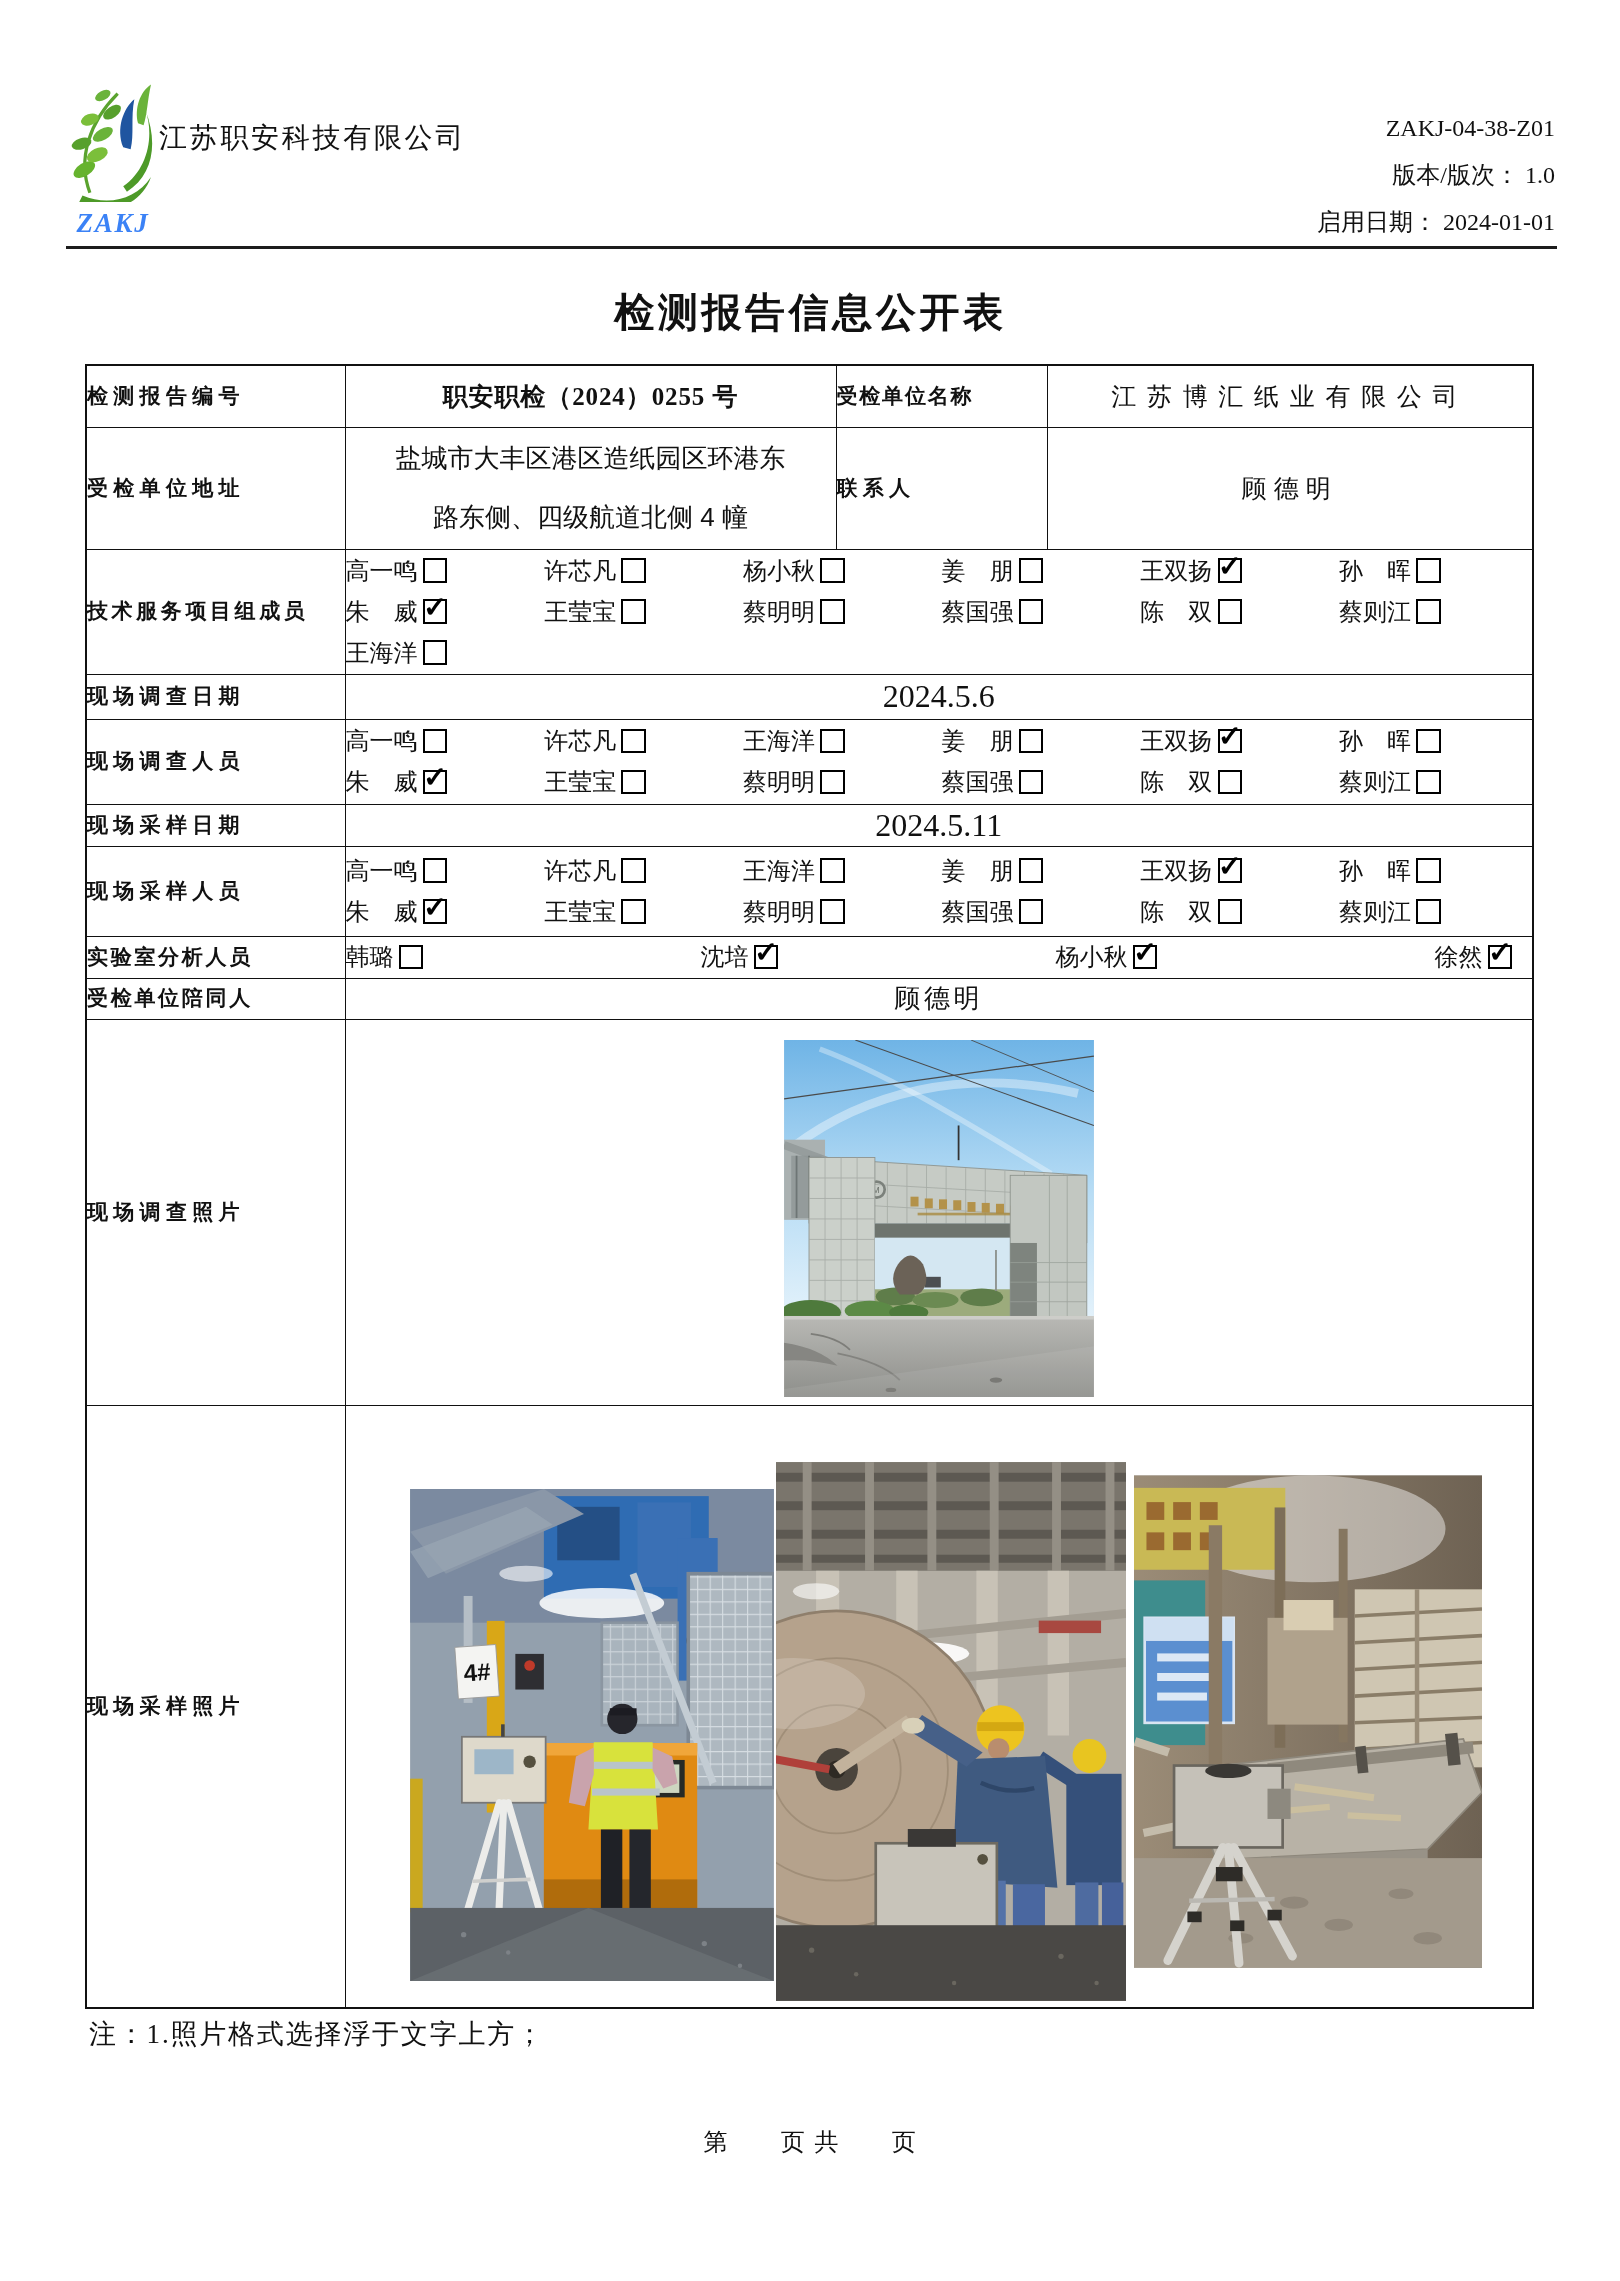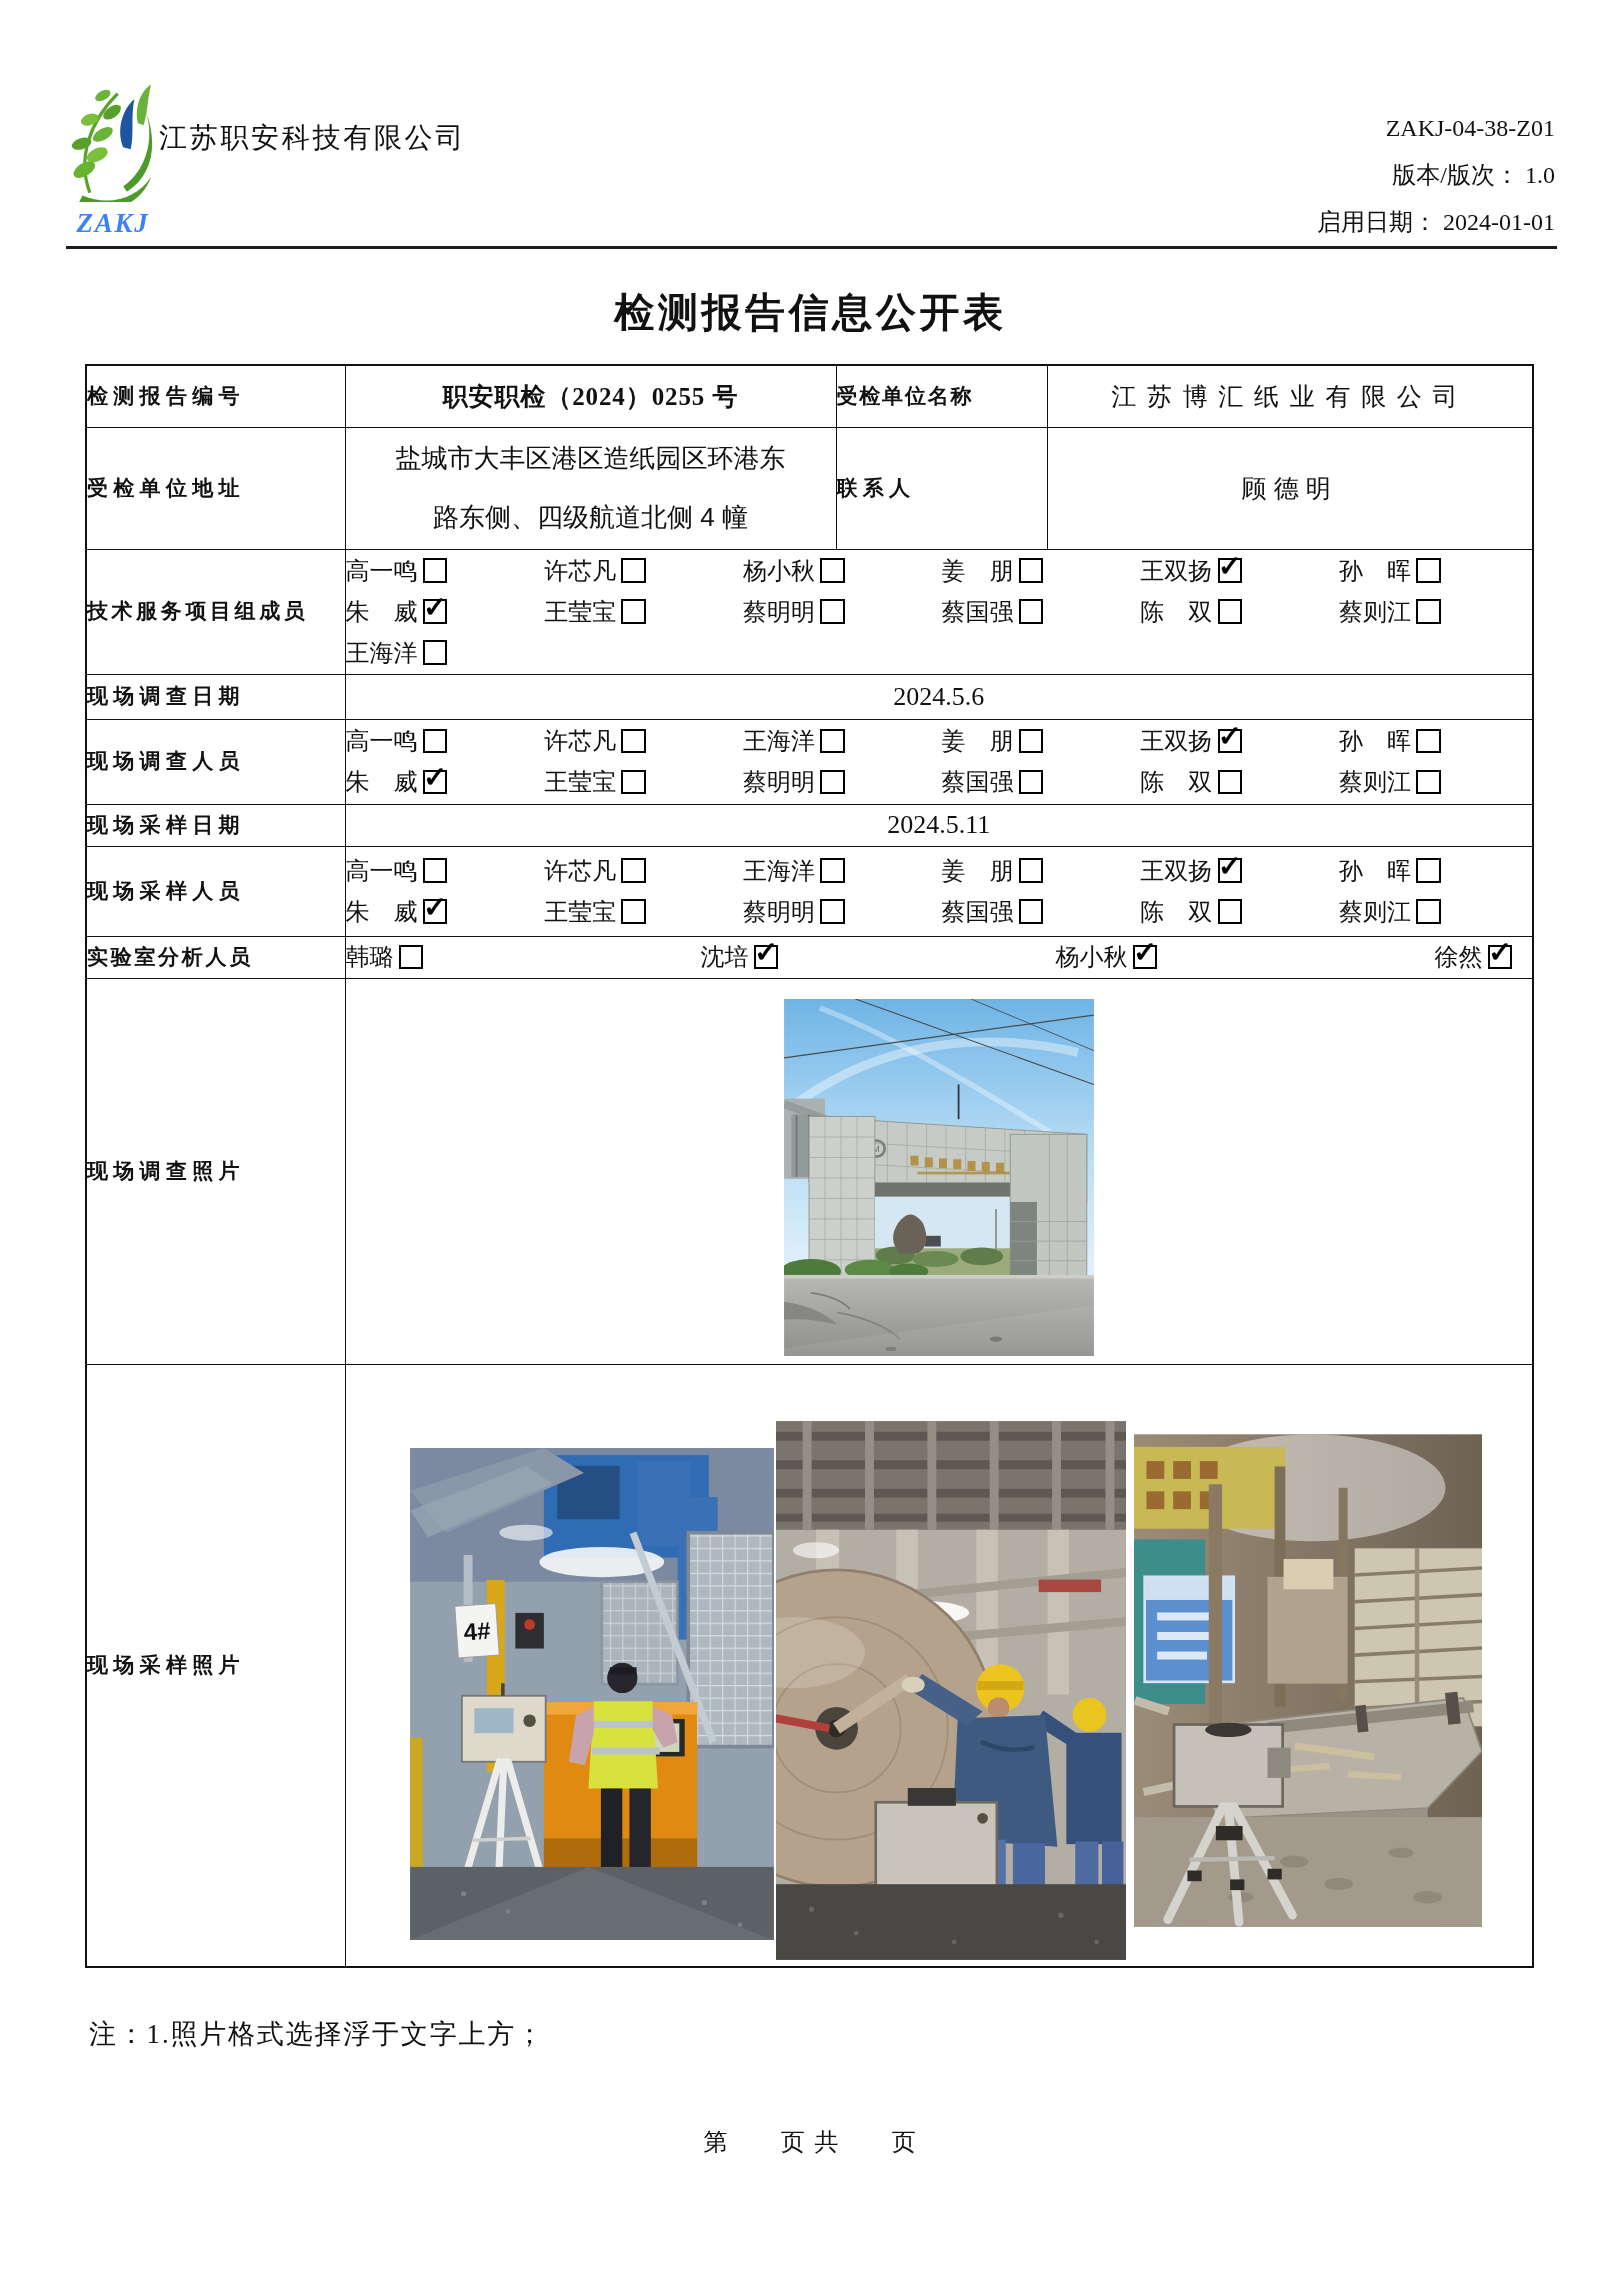--- a/index.html
+++ b/index.html
@@ -20,21 +20,21 @@
   
   table.form{position:absolute;left:85px;top:364px;width:1447px;border-collapse:collapse;
              table-layout:fixed;border:2.7px solid #111;}
   table.form td{border:1.8px solid #111;vertical-align:middle;padding:0;overflow:hidden;}
   td.lbl{font-weight:bold;font-size:21px;text-align:left;letter-spacing:5.3px;line-height:37px;padding:1.8px 9px;}
   td.val-center{text-align:center;font-size:25px;}
   .report-no{font-weight:bold;font-size:26px;letter-spacing:0.9px;}
   .company-val{font-size:30px;letter-spacing:10.7px;white-space:nowrap;}
   .contact-val{font-size:28.5px;letter-spacing:7.1px;}
   .addr{font-family:"Liberation Sans","DejaVu Sans",sans-serif;font-size:26px;text-align:center;line-height:59px;}
-  .date-val{font-size:26px;text-align:center;}
+  .date-val{font-size:32px;text-align:center;}
   .accompany-val{font-size:26px;text-align:center;letter-spacing:3.6px;}
 
   
   td.people-cell{padding:1.8px 0 1.8px 28.5px;}
   .people-row{display:flex;align-items:center;height:41px;justify-content:space-between;}
   .person{display:flex;align-items:center;width:193px;flex:none;}
   .person-name{font-size:24px;white-space:pre;}
   .checkbox{position:relative;display:inline-block;width:20.5px;height:20.5px;border:2.7px solid #000;
             margin-left:5.3px;flex:none;background:#fff;}
   .checkbox.checked::after{content:"✓";position:absolute;left:-1.8px;top:-11.6px;font-size:29px;font-weight:bold;color:#000;}
@@ -319,20 +319,24 @@
                 <span class="checkbox checked"></span>
               </span>
               <span class="person">
                 <span class="person-name">徐然</span>
                 <span class="checkbox checked"></span>
               </span>
             </div>
           </td>
     </tr>
 
+    <tr style="height:41px">
+      <td class="lbl" style="letter-spacing:2.7px">受检单位陪同人</td>
+      <td class="accompany-val" colspan="3">顾德明</td>
+    </tr>
 
     <tr style="height:386px">
       <td class="lbl">现场调查照片</td>
       <td class="photo-cell" colspan="3">
         <div class="photo-wrap-survey">
           <svg class="photo" width="310" height="357" viewBox="0 0 348 401">
             <defs>
               <linearGradient id="sky" x1="0" y1="0" x2="0" y2="1">
                 <stop offset="0" stop-color="#6fb4e6"></stop>
                     <stop offset="0.55" stop-color="#b8ddf5"></stop>

